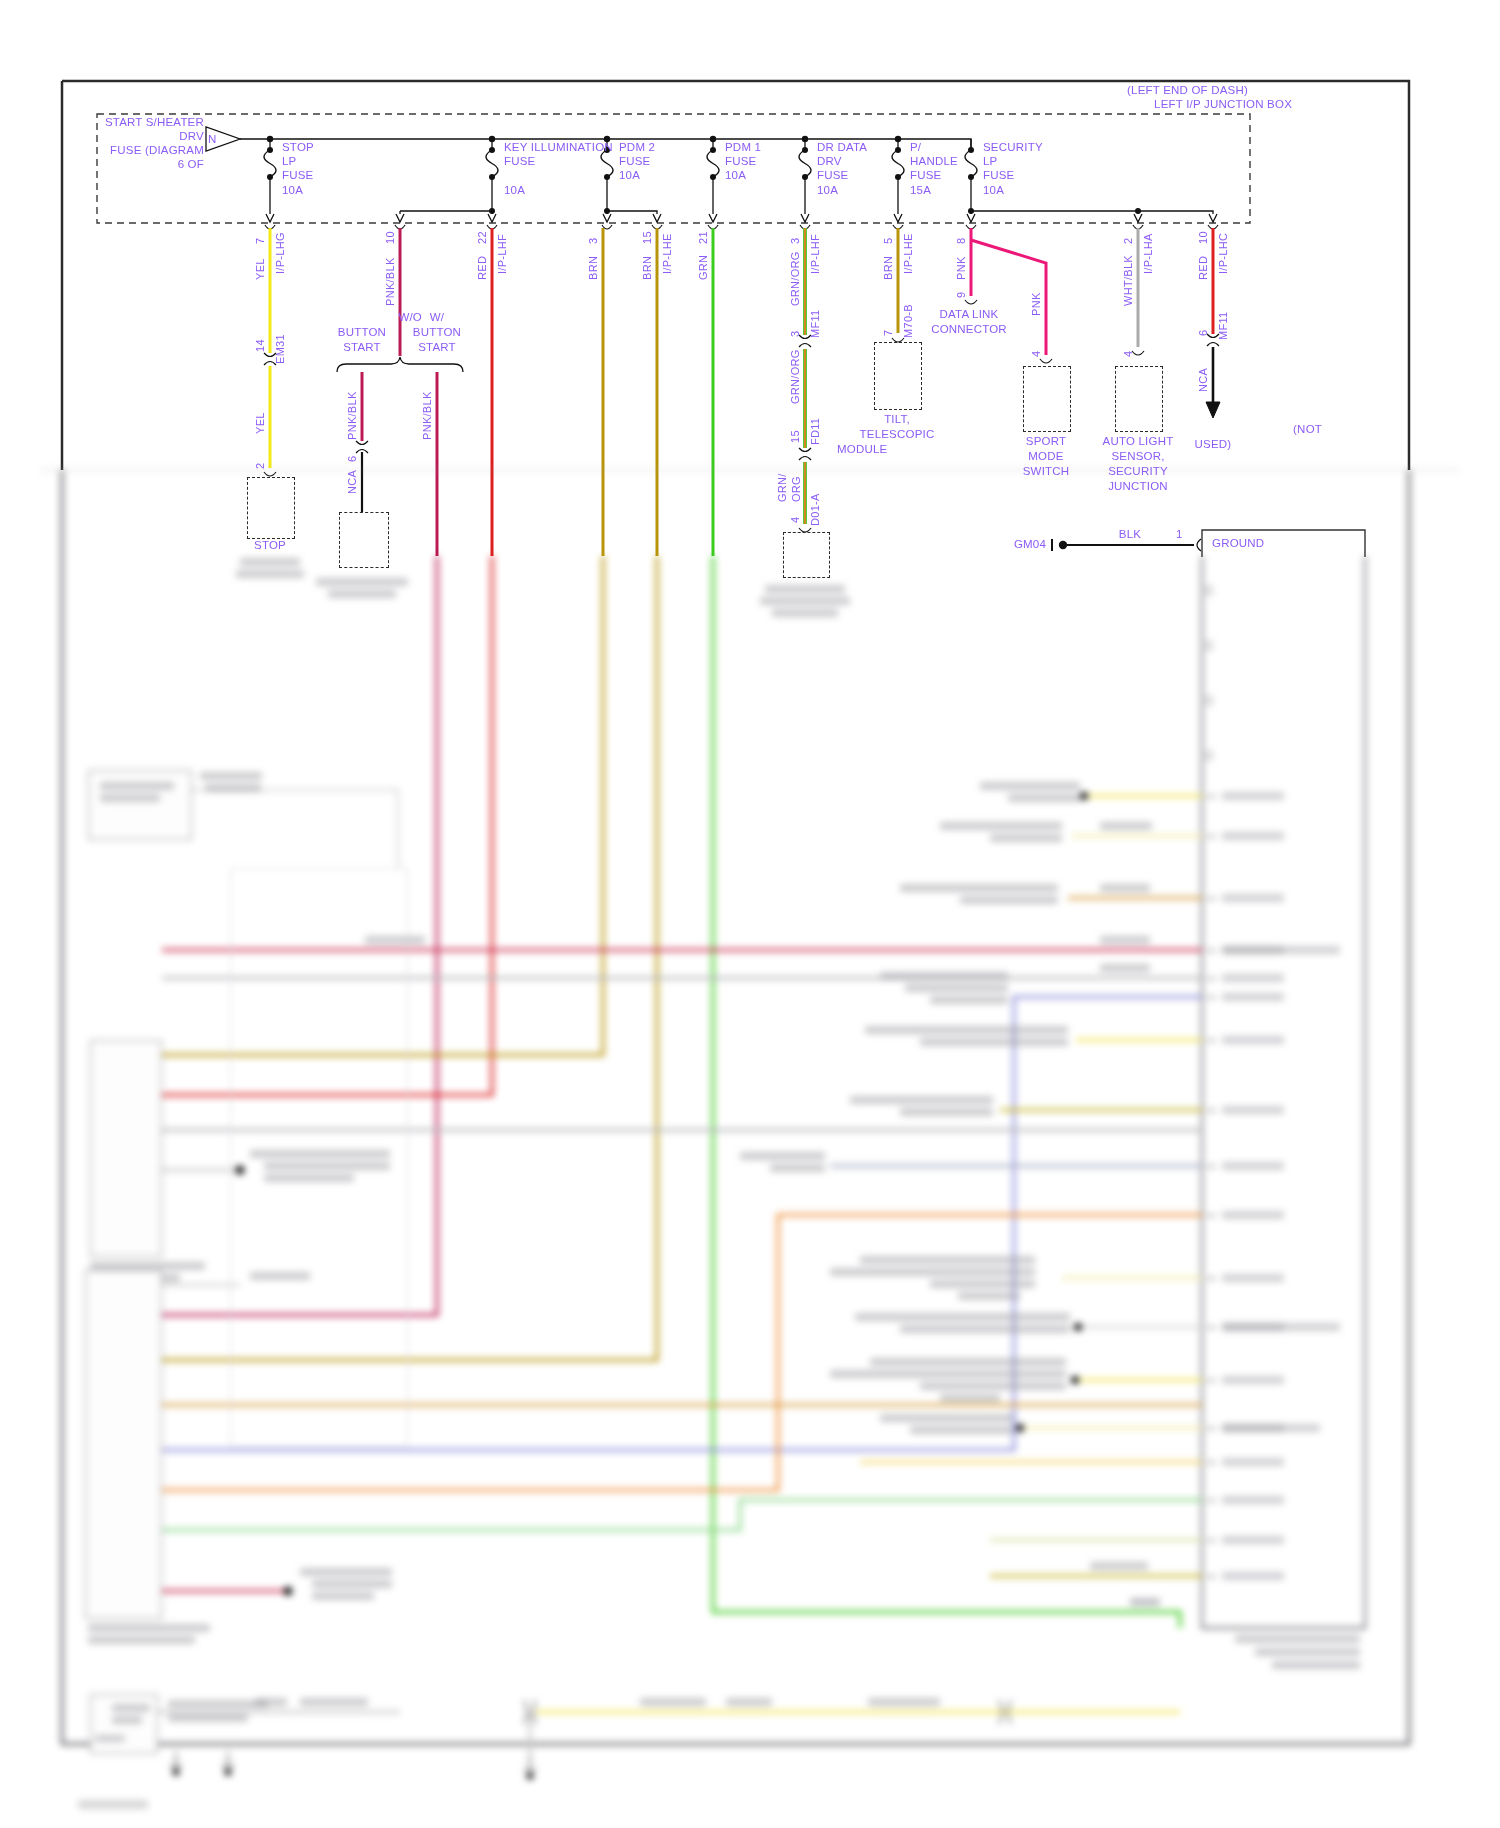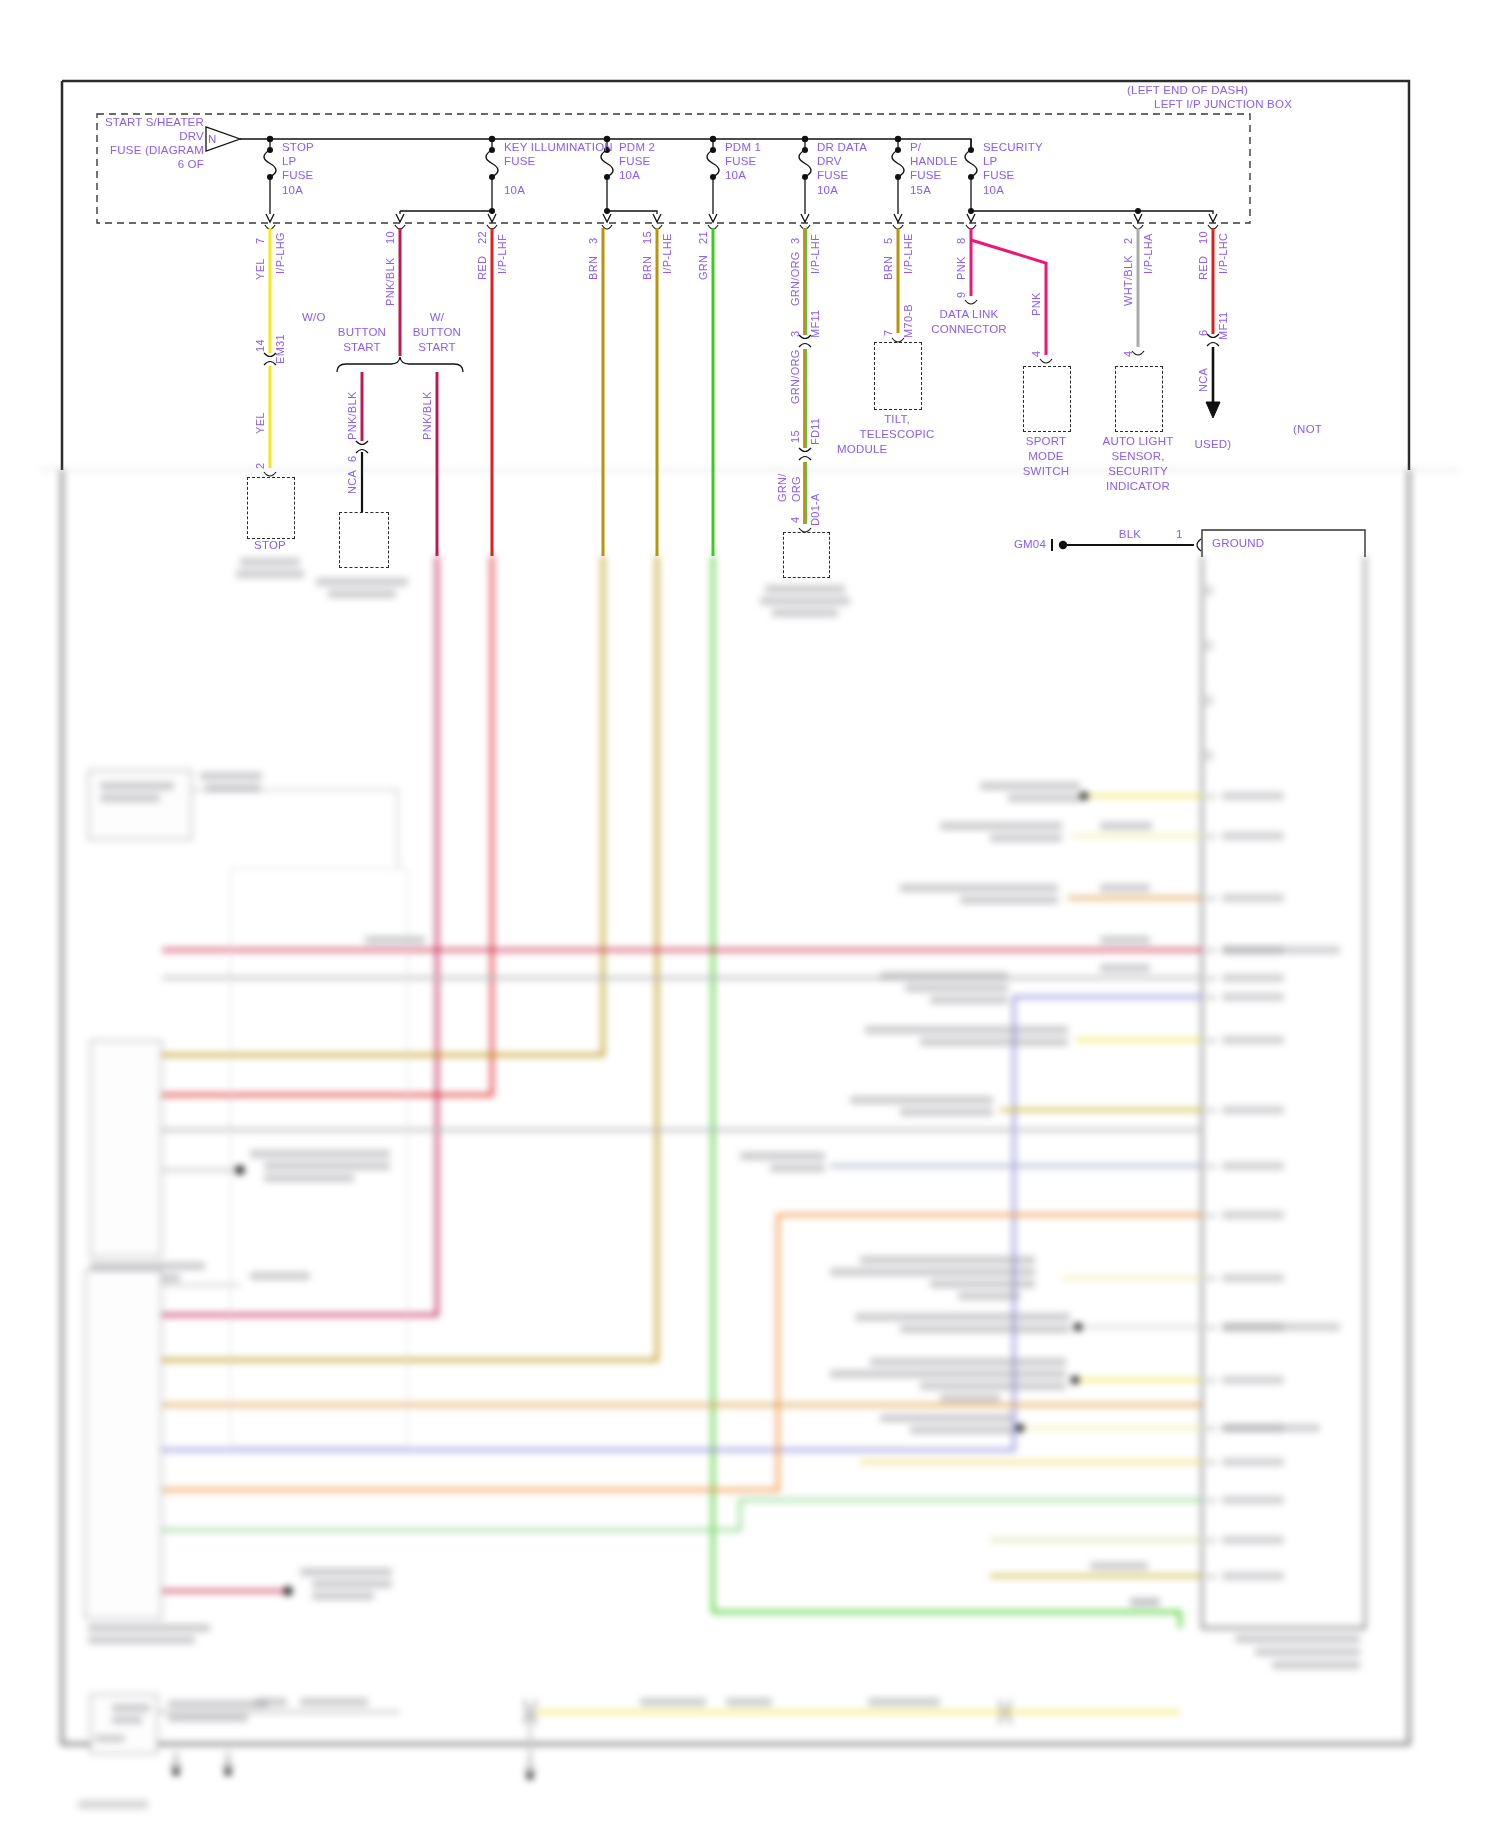--- a/index.html
+++ b/index.html
@@ -218,21 +218,21 @@
       <div class="vlab" style="left: 808px; top: 482px; height: 44px; width: 14px;">D01-A</div>
       <div class="vlab" style="left: 881px; top: 322px; height: 14px; width: 14px;">7</div>
       <div class="vlab" style="left: 901px; top: 294px; height: 44px; width: 14px;">M70-B</div>
       <div class="vlab" style="left: 954px; top: 286px; height: 12px; width: 14px;">9</div>
       <div class="vlab" style="left: 1029px; top: 284px; height: 32px; width: 14px;">PNK</div>
       <div class="vlab" style="left: 1029px; top: 343px; height: 14px; width: 14px;">4</div>
       <div class="vlab" style="left: 1121px; top: 343px; height: 14px; width: 14px;">4</div>
       <div class="vlab" style="left: 1196px; top: 322px; height: 14px; width: 14px;">6</div>
       <div class="vlab" style="left: 1216px; top: 304px; height: 36px; width: 14px;">MF11</div>
       <div class="vlab" style="left: 1196px; top: 362px; height: 30px; width: 14px;">NCA</div>
-      <div class="lab" style="left: 302px; top: 311px; width: 120px; text-align: left;">W/O</div>
+      <div class="lab" style="left: 302px; top: 311px; width: 120px; text-align: right;">W/O</div>
       <div class="lab" style="left: 302px; top: 326px; width: 120px; text-align: center;">BUTTON</div>
       <div class="lab" style="left: 302px; top: 341px; width: 120px; text-align: center;">START</div>
       <div class="lab" style="left: 377px; top: 311px; width: 120px; text-align: center;">W/</div>
       <div class="lab" style="left: 377px; top: 326px; width: 120px; text-align: center;">BUTTON</div>
       <div class="lab" style="left: 377px; top: 341px; width: 120px; text-align: center;">START</div>
       <div class="dbox" style="left: 247px; top: 477px; width: 46px; height: 60px;"></div>
       <div class="dbox" style="left: 339px; top: 512px; width: 48px; height: 54px;"></div>
       <div class="dbox" style="left: 783px; top: 532px; width: 45px; height: 44px;"></div>
       <div class="dbox" style="left: 874px; top: 342px; width: 46px; height: 66px;"></div>
       <div class="dbox" style="left: 1023px; top: 366px; width: 46px; height: 64px;"></div>
@@ -242,21 +242,21 @@
       <div class="lab" style="left: 837px; top: 428px; width: 120px; text-align: center;">TELESCOPIC</div>
       <div class="lab" style="left: 837px; top: 443px; width: 120px; ">MODULE</div>
       <div class="lab" style="left: 909px; top: 308px; width: 120px; text-align: center;">DATA LINK</div>
       <div class="lab" style="left: 909px; top: 323px; width: 120px; text-align: center;">CONNECTOR</div>
       <div class="lab" style="left: 986px; top: 435px; width: 120px; text-align: center;">SPORT</div>
       <div class="lab" style="left: 986px; top: 450px; width: 120px; text-align: center;">MODE</div>
       <div class="lab" style="left: 986px; top: 465px; width: 120px; text-align: center;">SWITCH</div>
       <div class="lab" style="left: 1078px; top: 435px; width: 120px; text-align: center;">AUTO LIGHT</div>
       <div class="lab" style="left: 1078px; top: 450px; width: 120px; text-align: center;">SENSOR,</div>
       <div class="lab" style="left: 1078px; top: 465px; width: 120px; text-align: center;">SECURITY</div>
-      <div class="lab" style="left: 1078px; top: 480px; width: 120px; text-align: center;">INDICATOR</div>
+      <div class="lab" style="left: 1078px; top: 480px; width: 120px; text-align: center;">JUNCTION</div>
       <div class="lab" style="left: 1202px; top: 423px; width: 120px; text-align: right;">(NOT</div>
       <div class="lab" style="left: 1153px; top: 438px; width: 120px; text-align: center;">USED)</div>
       <div class="lab" style="left: 996px; top: 538px; width: 50px; text-align: right;">GM04</div>
       <div class="lab" style="left: 1100px; top: 528px; width: 60px; text-align: center;">BLK</div>
       <div class="lab" style="left: 1176px; top: 528px; width: 16px; text-align: left;">1</div>
       <div class="lab" style="left: 1212px; top: 537px; width: 90px; text-align: left;">GROUND</div>
     </div>
   <div id="blur">
       <svg width="1500" height="1828">
         <path d="M62,470 V1745 M1409,470 V1745 M62,1744 H1409" stroke="#6a6a70" stroke-width="3" fill="none"></path>

